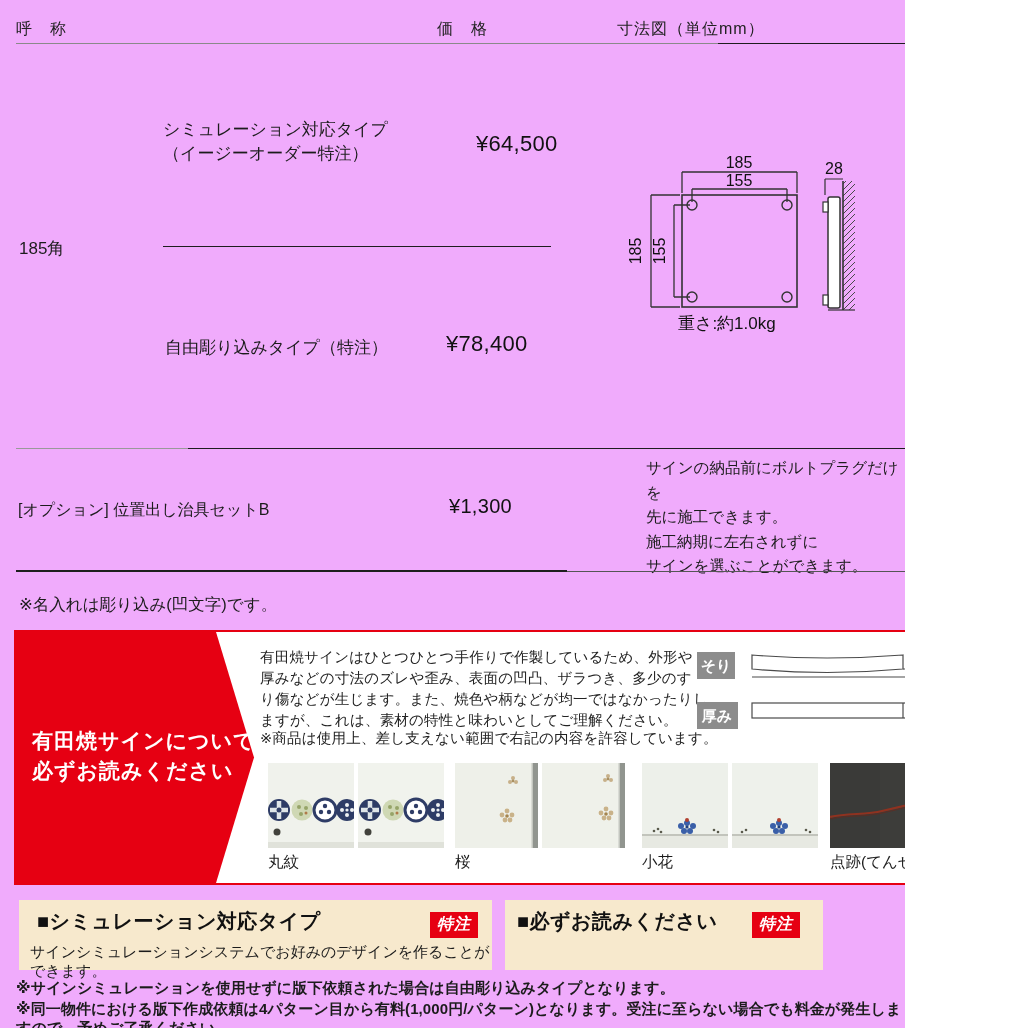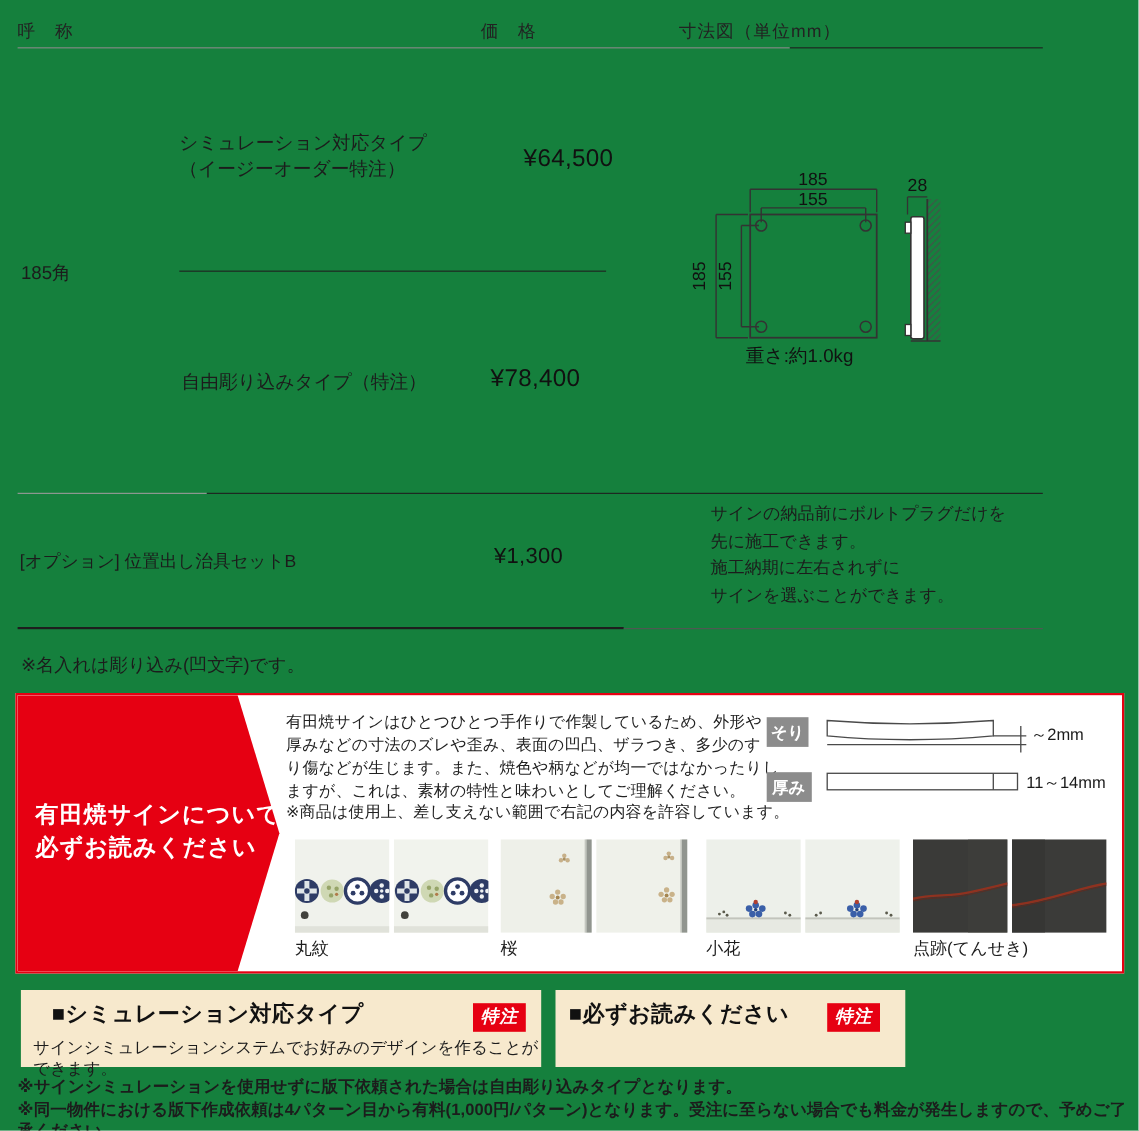--- a/index.html
+++ b/index.html
@@ -1,17 +1,17 @@
 <!DOCTYPE html>
 <html><head>
 <meta charset="utf-8">
 <style>
   html,body{margin:0;padding:0;background:#ffffff;}
   .page{
-    position:relative;width:1035px;height:1028px;background:#15803d;overflow:hidden;
+    position:relative;width:905px;height:1028px;background:#f0abfc;overflow:hidden;
     font-family:"Liberation Sans","DejaVu Sans",sans-serif;color:#1c1c1c;
   }
   .abs{position:absolute;}
   .rule{position:absolute;background:#4a4a4a;height:1px;}
   .col-head{position:absolute;font-size:16px;color:#222;letter-spacing:1px;}
   .type-label{position:absolute;font-size:17px;line-height:24px;color:#1c1c1c;}
   .price{position:absolute;font-size:22px;color:#111;letter-spacing:0.3px;}
   .small-note{position:absolute;font-size:16px;color:#1c1c1c;}
   .opt-desc{position:absolute;font-size:15.5px;line-height:24.5px;color:#1c1c1c;}
   
@@ -282,21 +282,21 @@
       <path d="M0,62 C25,59 45,52 64,47 C75,44 82,43 86,42" stroke="#6e2417" stroke-width="1" fill="none" opacity="0.6"></path>
     </svg>
 
     <div class="sample-label" style="left:252px;">丸紋</div>
     <div class="sample-label" style="left:439px;">桜</div>
     <div class="sample-label" style="left:626px;">小花</div>
     <div class="sample-label" style="left:814px;">点跡(てんせき)</div>
   </div>
 
   <div class="type-box" style="left:19px;width:473px;">
-    <div class="type-box-title" style="left:28px;">■シミュレーション対応タイプ</div>
+    <div class="type-box-title" style="left:18px;">■シミュレーション対応タイプ</div>
     <div class="badge" style="right:14px;top:12px;">特注</div>
     <div class="type-box-desc" style="left:11px;">サインシミュレーションシステムでお好みのデザインを作ることができます。</div>
   </div>
   <div class="type-box" style="left:505px;width:318px;">
     <div class="type-box-title" style="left:12px;">■必ずお読みください</div>
     <div class="badge" style="left:247px;top:12px;">特注</div>
   </div>
 
   <div class="footnote" style="top:979px;">※サインシミュレーションを使用せずに版下依頼された場合は自由彫り込みタイプとなります。</div>
   <div class="footnote" style="top:1000px;">※同一物件における版下作成依頼は4パターン目から有料(1,000円/パターン)となります。受注に至らない場合でも料金が発生しますので、予めご了承ください。</div>

